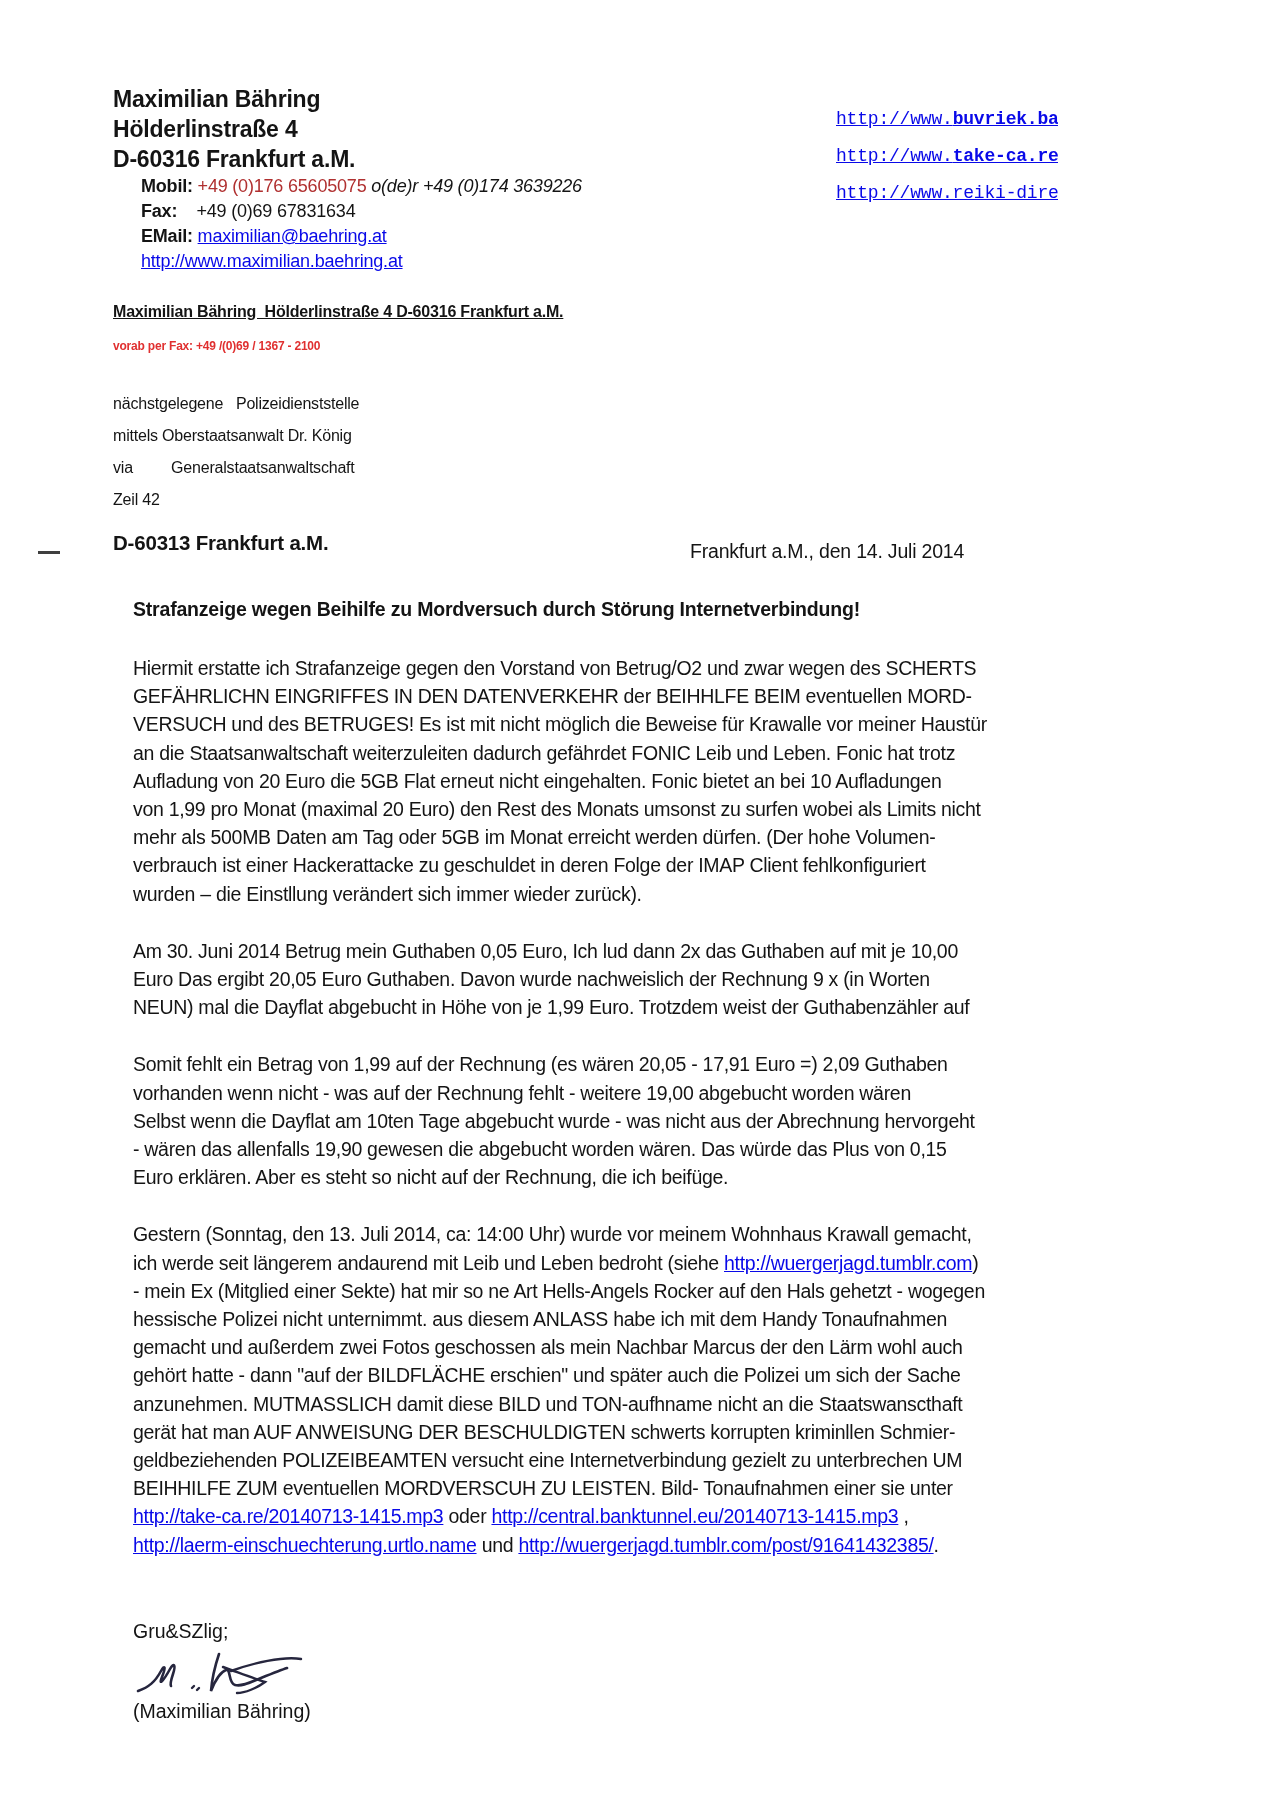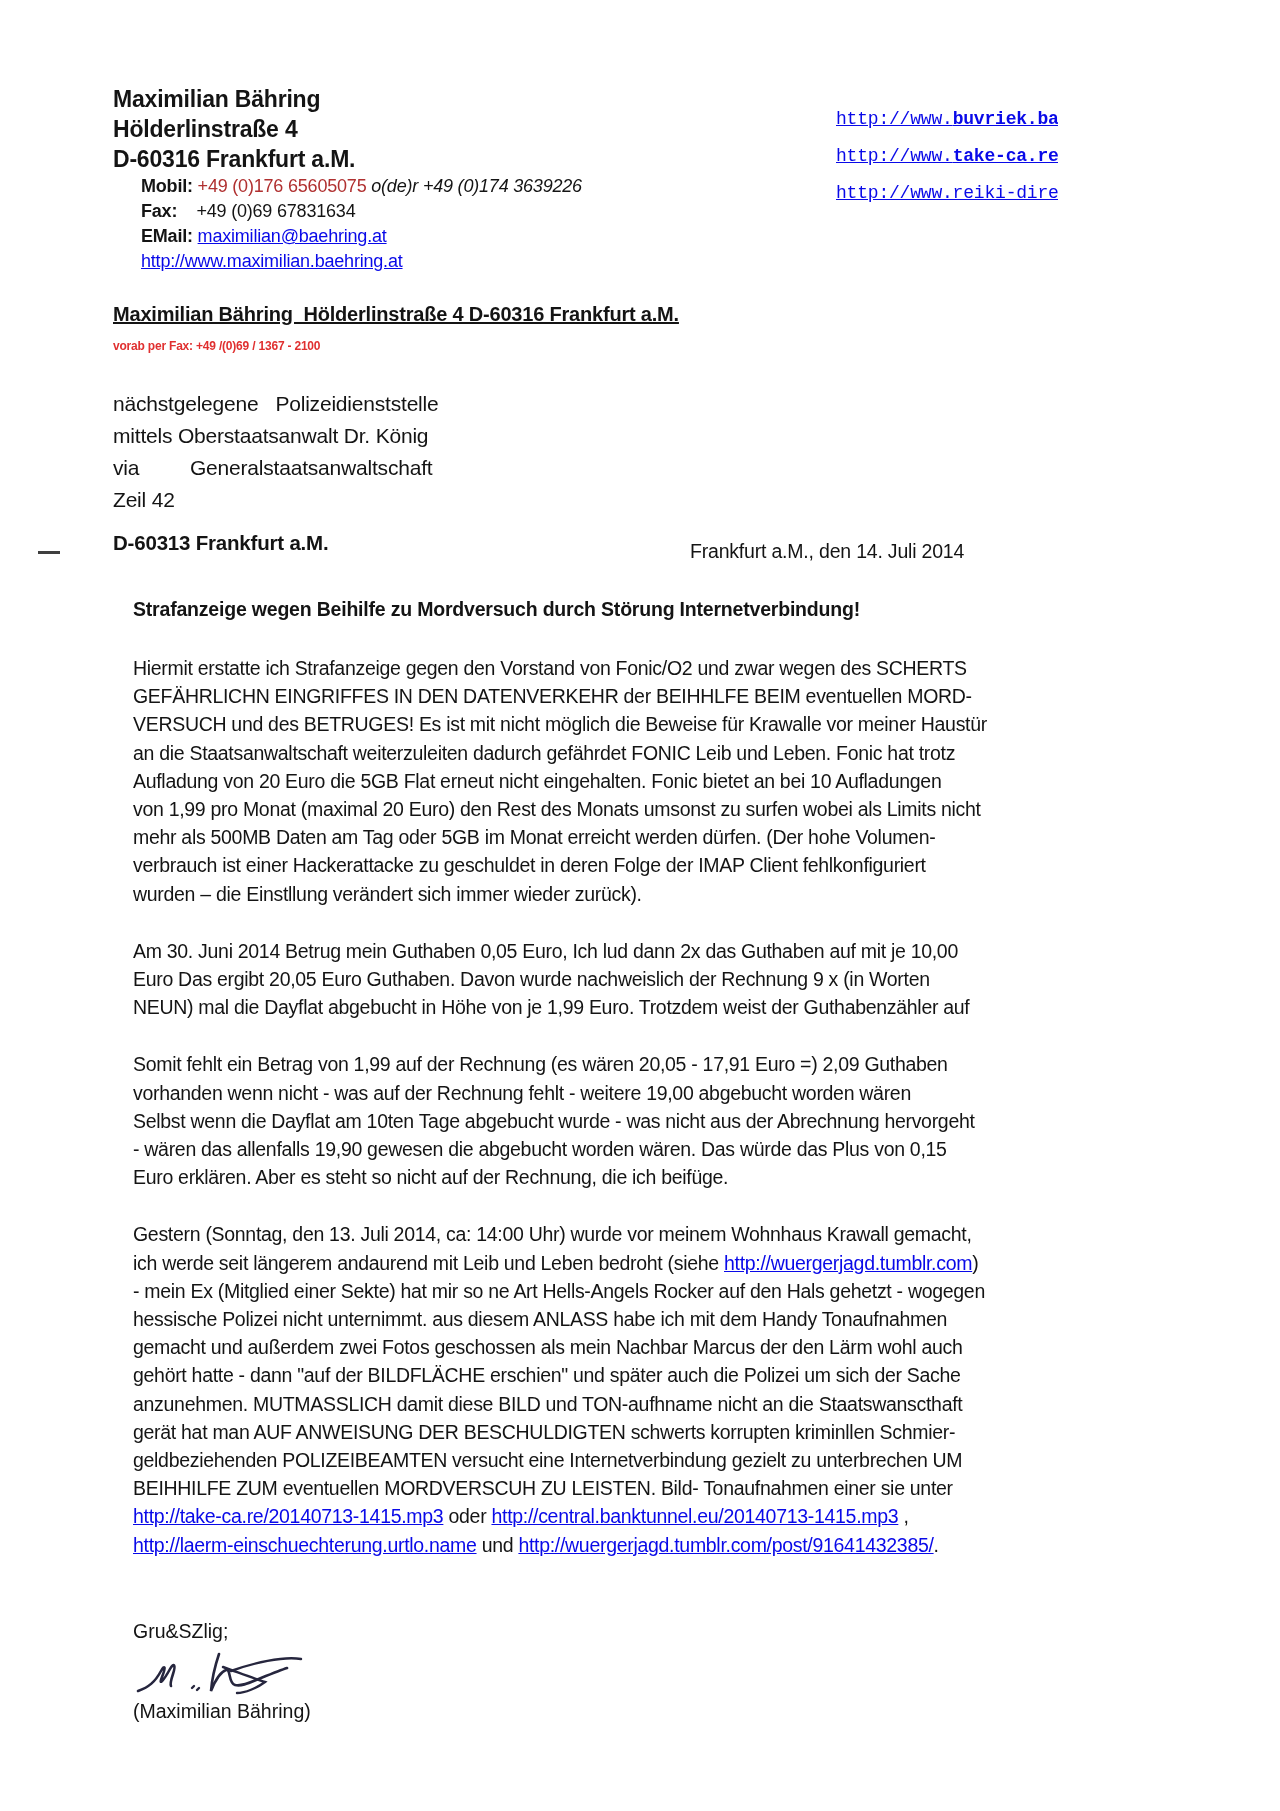--- a/index.html
+++ b/index.html
@@ -23,23 +23,23 @@
   .seg-p{}
   .seg-b{font-weight:700;}
   .seg-i{font-style:italic;}
   .seg-r{color:var(--mobile-red);}
   .seg-l{color:var(--link);text-decoration:underline;}
   .seg-lb{color:var(--link);text-decoration:underline;font-weight:700;}
 
   #name-block{left:113px;top:84px;font-size:23px;font-weight:700;line-height:30px;letter-spacing:-0.2px;}
   #contact-block{left:113px;top:174px;font-size:18px;line-height:25px;letter-spacing:-0.2px;margin-left:28px;}
   #right-links{left:836px;top:101px;font-size:18px;line-height:37px;letter-spacing:-0.2px;font-family:Liberation Mono, monospace;}
-  #sender-line{left:113px;top:303px;font-size:20px;font-weight:600;text-decoration:underline;white-space:pre;letter-spacing:-0.2px;}
+  #sender-line{left:113px;top:303px;font-size:16px;font-weight:600;text-decoration:underline;white-space:pre;letter-spacing:-0.2px;}
   #fax-line{left:113px;top:339px;font-size:12px;font-weight:700;color:var(--red-notice);letter-spacing:-0.2px;}
-  #recipient-block{left:113px;top:388px;font-size:21px;line-height:32px;letter-spacing:-0.2px;}
+  #recipient-block{left:113px;top:388px;font-size:16px;line-height:32px;letter-spacing:-0.2px;}
   #recipient-city{left:113px;top:531px;font-size:20.5px;font-weight:700;letter-spacing:-0.2px;}
   #date-line{left:690px;top:540px;font-size:19.5px;letter-spacing:-0.2px;}
   #subject-line{left:133px;top:598px;font-size:19.5px;font-weight:700;letter-spacing:-0.2px;}
   #body-block{left:133px;top:654px;font-size:19.5px;line-height:28.2px;letter-spacing:-0.3px;}
   .para{margin:0 0 29px 0;}
   #closing-line{left:133px;top:1620px;font-size:19.5px;}
   #signature-wrap{left:135px;top:1645px;}
   #signature-name{left:133px;top:1700px;font-size:19.5px;}
   #fold-mark{left:38px;top:551px;width:22px;height:3px;background:#3f3f3f;}
 </style>
@@ -79,21 +79,21 @@
   </div>
 
   <div class="abs" id="recipient-city">D-60313 Frankfurt a.M.</div>
 
   <div class="abs" id="date-line">Frankfurt a.M., den 14. Juli 2014</div>
 
   <div class="abs" id="subject-line">Strafanzeige wegen Beihilfe zu Mordversuch durch Störung Internetverbindung!</div>
 
   <div class="abs" id="body-block">
     <div class="para">
-        <div class="rline"><span class="seg-p">Hiermit erstatte ich Strafanzeige gegen den Vorstand von Fonic/O2 und zwar wegen des SCHERTS</span></div>
+        <div class="rline"><span class="seg-p">Hiermit erstatte ich Strafanzeige gegen den Vorstand von Betrug/O2 und zwar wegen des SCHERTS</span></div>
         <div class="rline"><span class="seg-p">GEFÄHRLICHN EINGRIFFES IN DEN DATENVERKEHR der BEIHHLFE BEIM eventuellen MORD-</span></div>
         <div class="rline"><span class="seg-p">VERSUCH und des BETRUGES! Es ist mit nicht möglich die Beweise für Krawalle vor meiner Haustür</span></div>
         <div class="rline"><span class="seg-p">an die Staatsanwaltschaft weiterzuleiten dadurch gefährdet FONIC Leib und Leben. Fonic hat trotz</span></div>
         <div class="rline"><span class="seg-p">Aufladung von 20 Euro die 5GB Flat erneut nicht eingehalten. Fonic bietet an bei 10 Aufladungen</span></div>
         <div class="rline"><span class="seg-p">von 1,99 pro Monat (maximal 20 Euro) den Rest des Monats umsonst zu surfen wobei als Limits nicht</span></div>
         <div class="rline"><span class="seg-p">mehr als 500MB Daten am Tag oder 5GB im Monat erreicht werden dürfen. (Der hohe Volumen-</span></div>
         <div class="rline"><span class="seg-p">verbrauch ist einer Hackerattacke zu geschuldet in deren Folge der IMAP Client fehlkonfiguriert</span></div>
         <div class="rline"><span class="seg-p">wurden – die Einstllung verändert sich immer wieder zurück).</span></div>
       </div>
     <div class="para">

